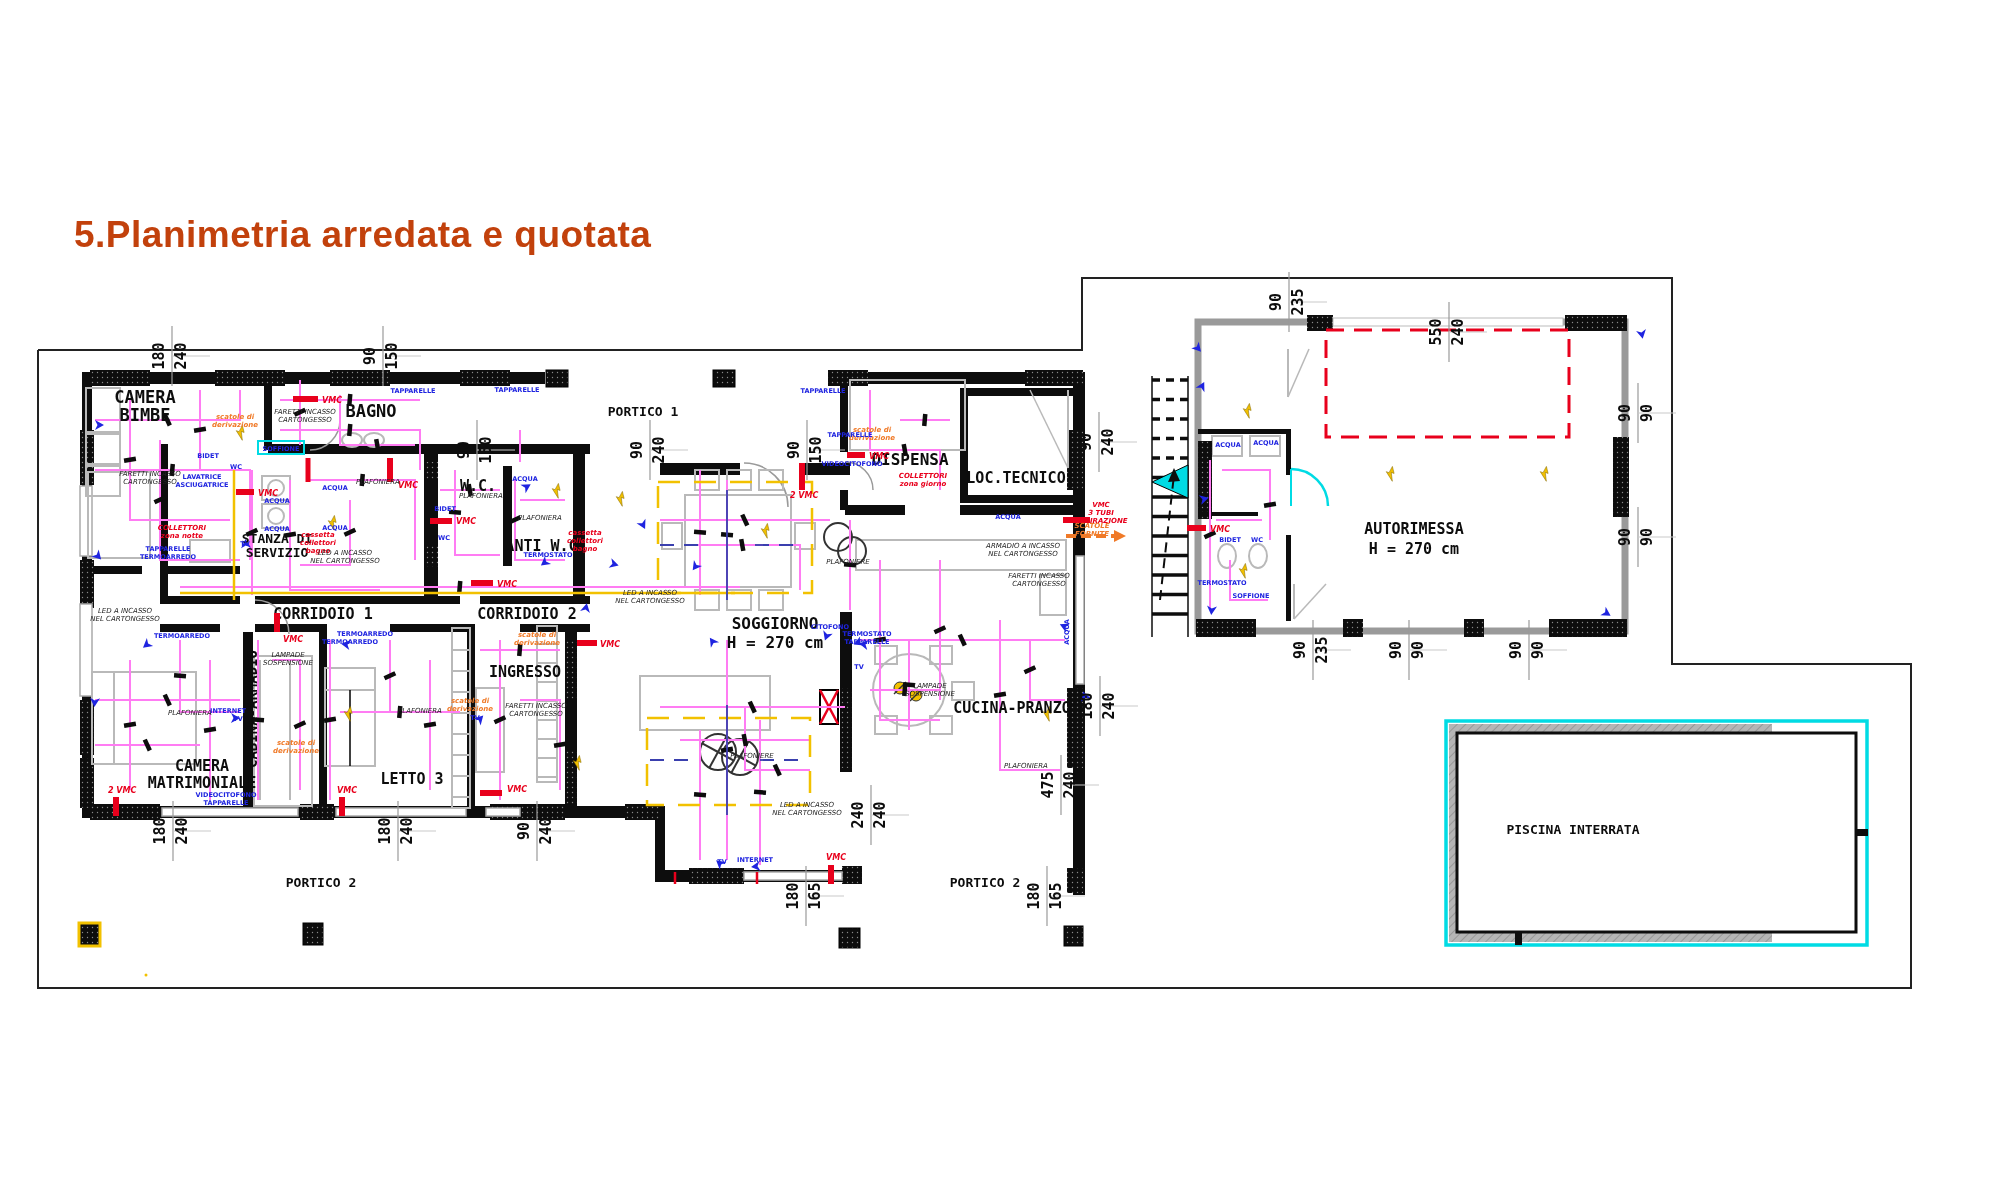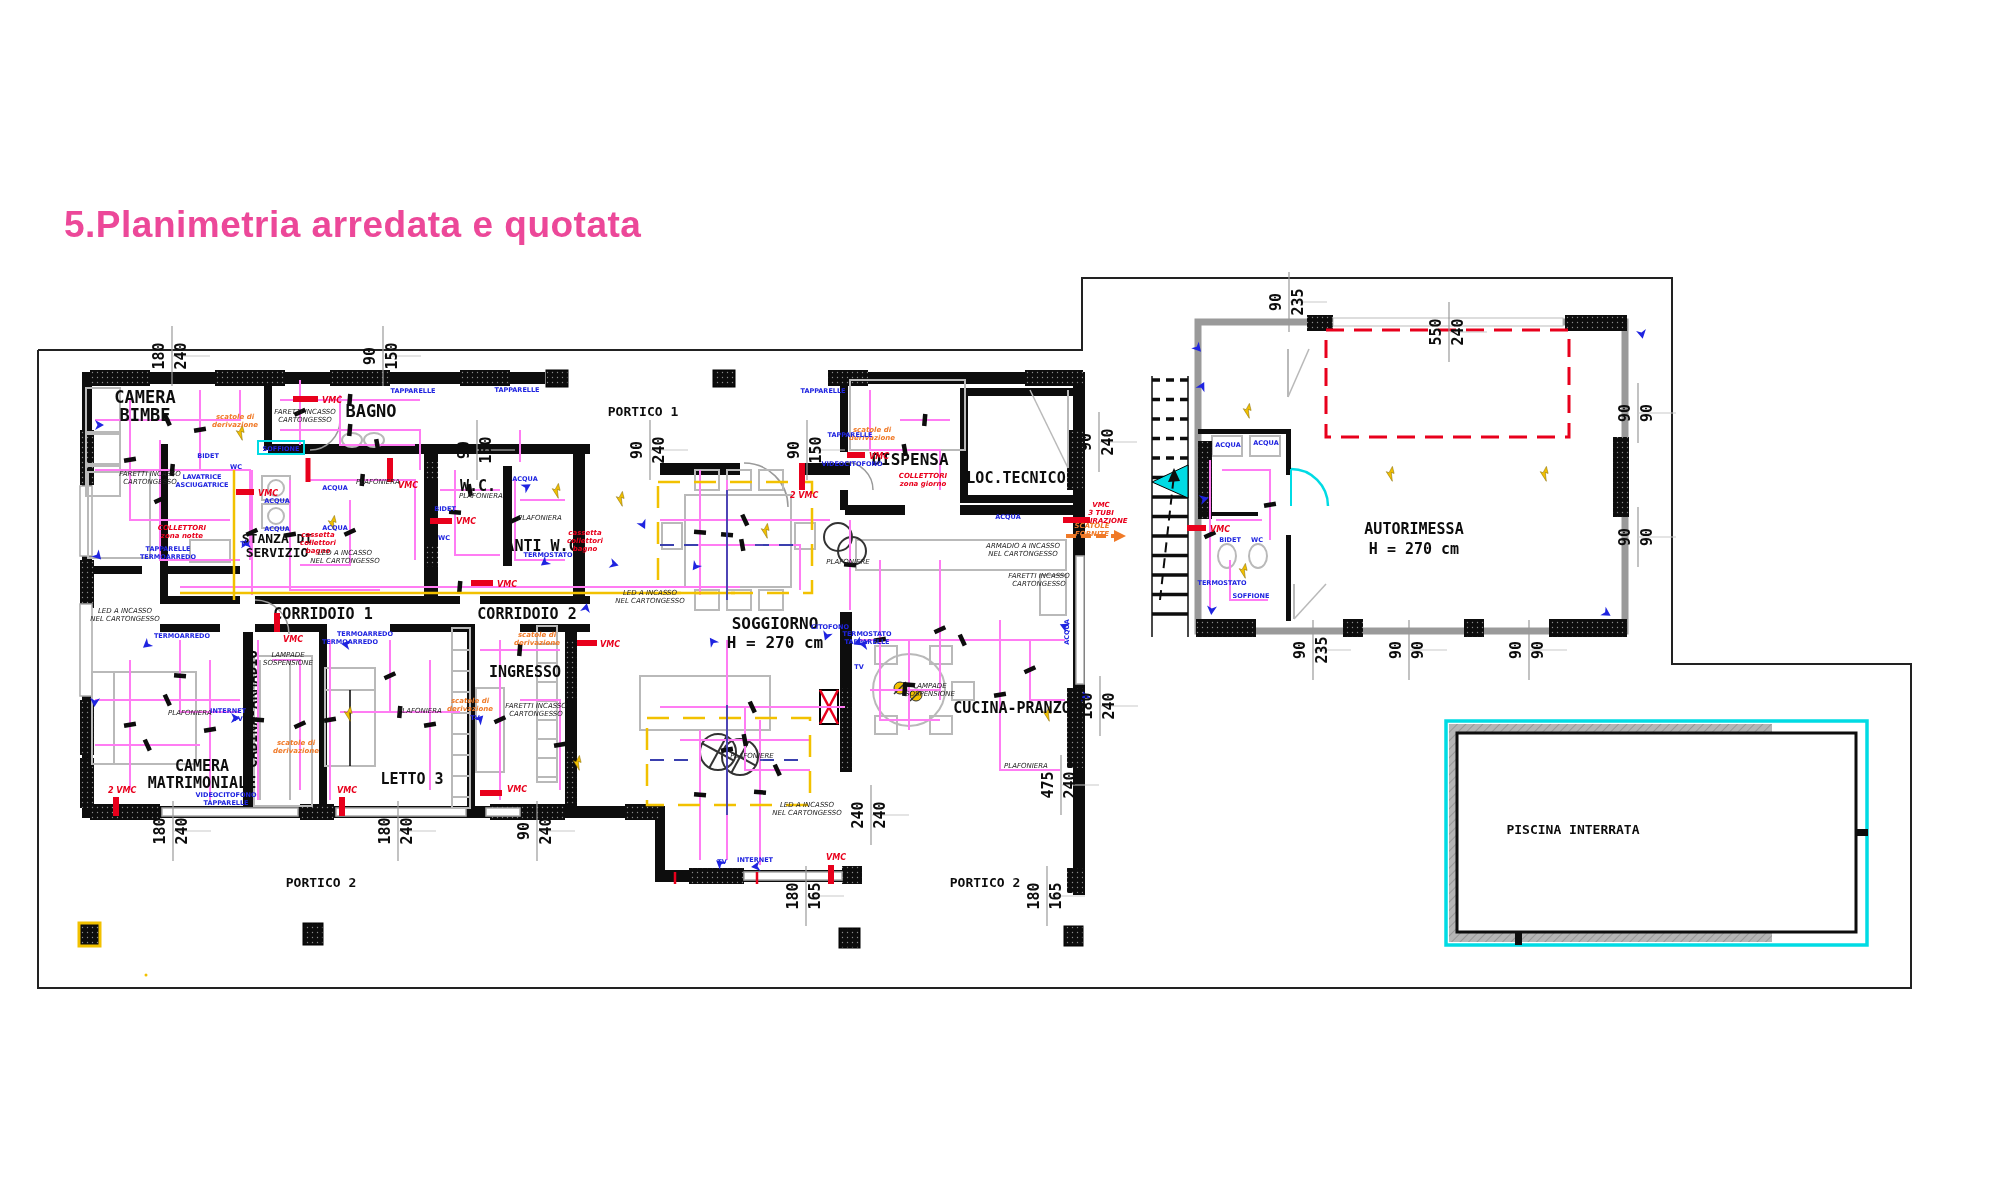--- a/index.html
+++ b/index.html
@@ -1,19 +1,19 @@
 <!DOCTYPE html>
 <html><head>
 <meta charset="utf-8">
 <style>
   html,body{margin:0;padding:0;background:#fff;}
   #page{position:relative;width:2000px;height:1200px;background:#fff;overflow:hidden;
         font-family:"DejaVu Sans Mono",monospace;}
-  #title{position:absolute;left:56px;top:196px;margin:8px;font-family:"Liberation Sans",sans-serif;
-         font-weight:bold;font-size:37px;letter-spacing:0.5px;color:#ec4899;}
+  #title{position:absolute;left:56px;top:196px;margin:18px;font-family:"Liberation Sans",sans-serif;
+         font-weight:bold;font-size:37px;letter-spacing:0.5px;color:#c2410c;}
   svg text{user-select:none;}
   .room{font-family:"DejaVu Sans Mono",monospace;font-weight:bold;fill:#0d0d0d;}
   .dimt{font-family:"DejaVu Sans Mono",monospace;font-weight:bold;fill:#0d0d0d;}
   .bluelab{font-family:"DejaVu Sans",sans-serif;font-weight:bold;fill:#1f24e0;}
   .rednote{font-family:"DejaVu Sans",sans-serif;font-style:italic;font-weight:bold;fill:#e8001c;}
   .orangenote{font-family:"DejaVu Sans",sans-serif;font-style:italic;font-weight:bold;fill:#f07a28;}
   .blacknote{font-family:"DejaVu Sans",sans-serif;font-style:italic;fill:#222;}
 </style>
 </head>
 <body>

